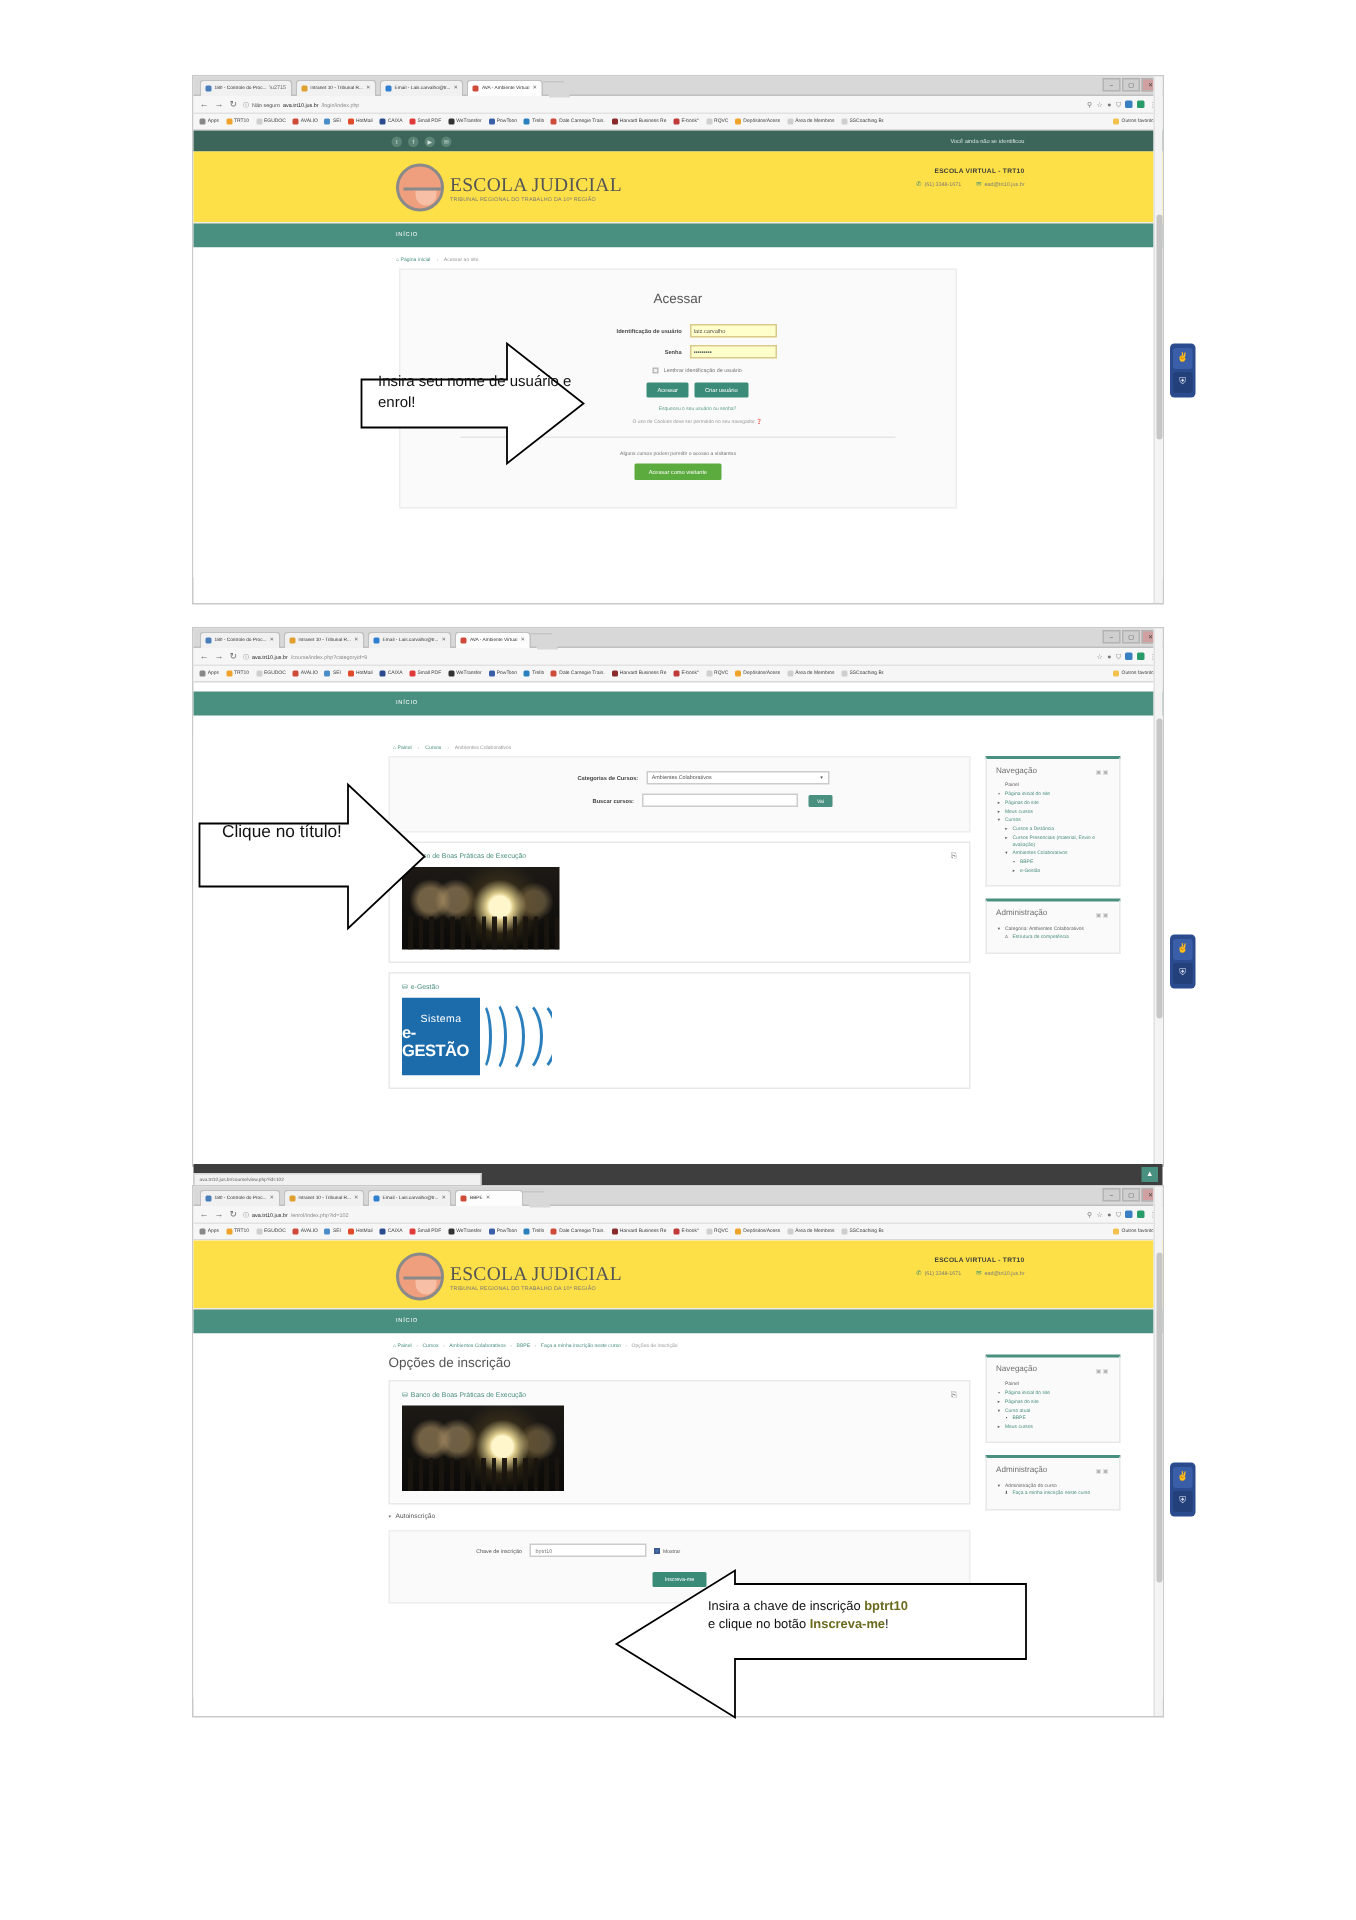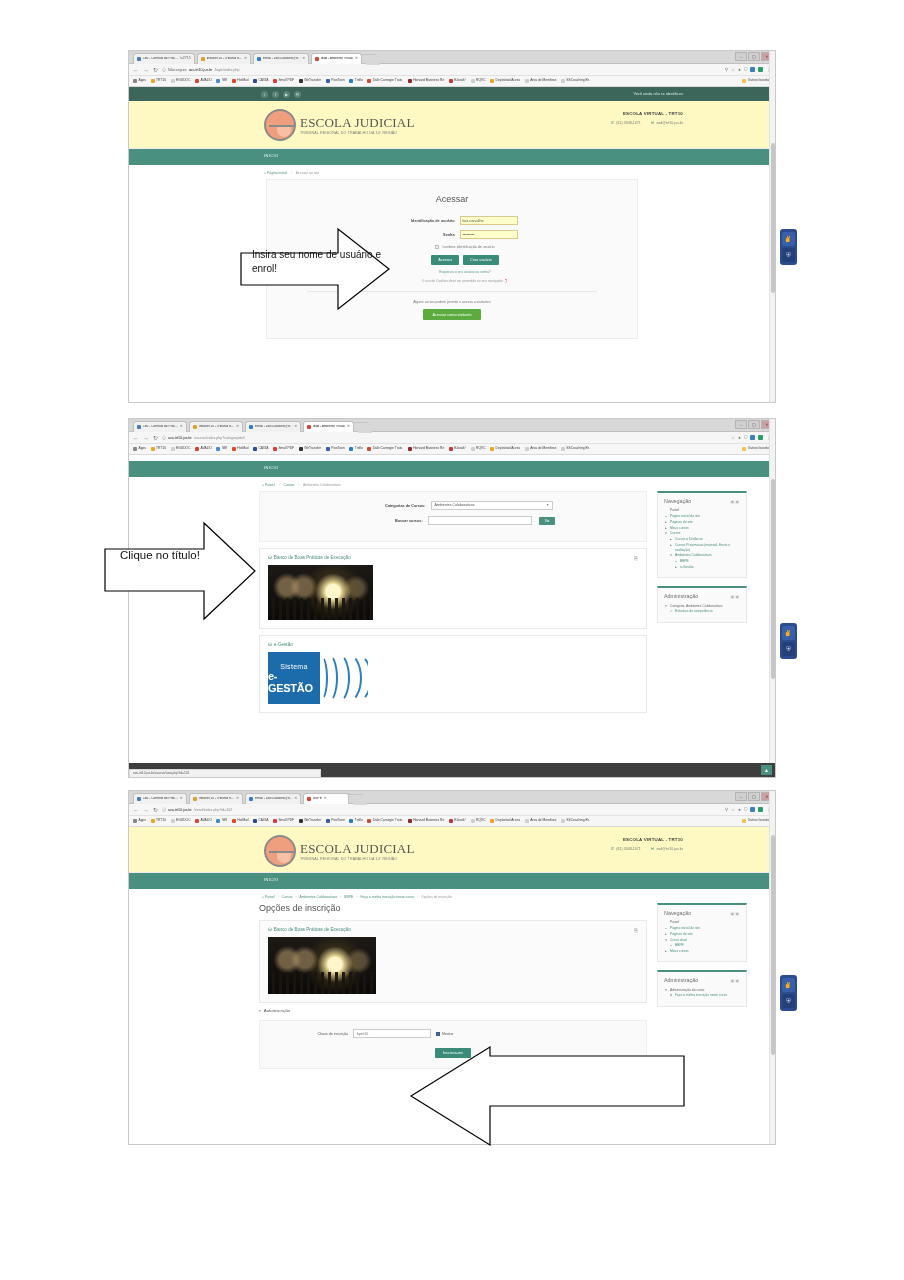--- a/index.html
+++ b/index.html
@@ -57,21 +57,21 @@
   
   .site { background:#fff; position:relative; }
   .topsocial { height:14px; background:#3c6659; display:flex; align-items:center;
                position:relative; }
   .topsocial .socwrap { position:absolute; left:132px; display:flex; gap:4px; }
   .soc { width:7px; height:7px; border-radius:50%; background:#5b8376;
          color:#cfe0da; font-size:4px; line-height:7px; text-align:center; }
   .topsocial .notid { position:absolute; right:92px; font-size:3.8px;
                       color:#d6e4df; }
 
-  .brandbar { height:48px; background:#fef9c3; position:relative;
+  .brandbar { height:48px; background:#fde047; position:relative;
               border-bottom:1px solid #ececec; }
   .logo { position:absolute; left:135px; top:8px; display:flex;
           align-items:center; gap:4px; }
   .logo-mark { width:32px; height:32px; border-radius:50%;
                border:2px solid #8a8a8a; background:#ef9f7d; position:relative;
                overflow:hidden; }
   .logo-mark:after { content:""; position:absolute; left:3px; top:14px;
                      width:26px; height:2px; background:#8a8a8a; }
   .logo-mark:before { content:""; position:absolute; left:11px; top:16px;
                       width:14px; height:10px; border-radius:0 0 10px 10px;
@@ -600,21 +600,21 @@
         <span class="bico" style="background: rgb(242, 193, 78);"></span>
         <span class="blab">Outros favoritos</span>
       </div>
     </div>
 
   <div class="site" style="position:relative;">
     <div class="navbar" style="margin-top:6px;">
       <span class="home">INÍCIO</span>
     </div>
 
-    <div class="page" style="height:286px;">
+    <div class="page" style="height:286px;margin-top:13px;">
       <div class="crumbs" style="padding-left:133px;">
         <span style="color:#4a8e7e">⌂</span>
         <span class="c-home">Painel</span>
         <span class="sep">›</span>
         <span class="c-home">Cursos</span>
         <span class="sep">›</span>
         <span class="cur">Ambientes Colaborativos</span>
       </div>
 
       <div style="display:flex; gap:10px; padding-left:130px; padding-right:28px;">
@@ -742,21 +742,21 @@
   <div class="scrollbar">
     <div class="thumbbar" style="top:60px;height:200px;"></div>
   </div>
 
   <div class="taskbar">
     <div class="statusurl">ava.trt10.jus.br/course/view.php?id=102</div>
     <div class="tb-up">▲</div>
   </div>
 </div>
 
-<div class="callout" style="left:104px; top:522px; width:152px; height:98px;">
+<div class="callout" style="left:132px; top:522px; width:152px; height:98px;">
   <svg width="152" height="98" viewBox="0 0 152 98">
     <path d="M1,27 L100,27 L100,1 L151,49 L100,97 L100,69 L1,69 Z" fill="#ffffff" stroke="#000000" stroke-width="1.2"></path>
   </svg>
   <div class="co-text co2-text">Clique no título!</div>
 </div>
 
 <div class="panel" style="top:790px; height:355px;">
 
   <div class="win-titlebar">
     <div class="tabstrip">
@@ -1012,13 +1012,21 @@
 
   <div class="scrollbar">
     <div class="thumbbar" style="top:44px;height:220px;"></div>
   </div>
 </div>
 
 <div class="callout" style="left:410px; top:1046px; width:275px; height:100px;">
   <svg width="275" height="100" viewBox="0 0 275 100">
     <path d="M274,10 L80,10 L80,1 L1,50 L80,99 L80,60 L274,60 Z" fill="#ffffff" stroke="#000000" stroke-width="1.2"></path>
   </svg>
+  <div class="co-text co3-text" style="left:62px; top:19px; width:208px;">
+    <div>
+      <span>Insira a chave de inscrição </span><b>bptrt10</b>
+    </div>
+    <div>
+      <span>e clique no botão </span><b>Inscreva-me</b><span>!</span>
+    </div>
+  </div>
 </div>
 
 </body></html>

